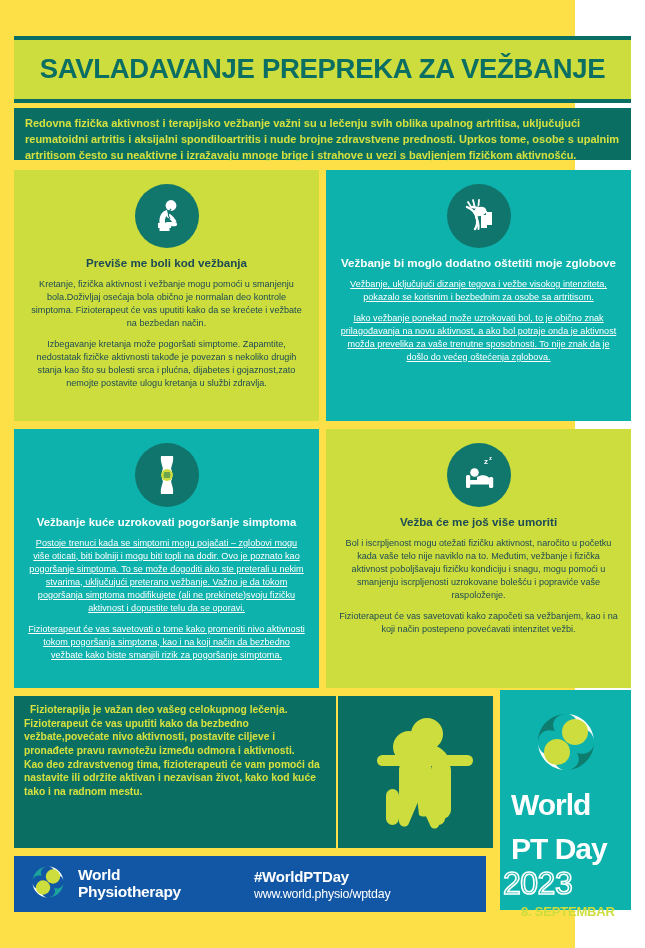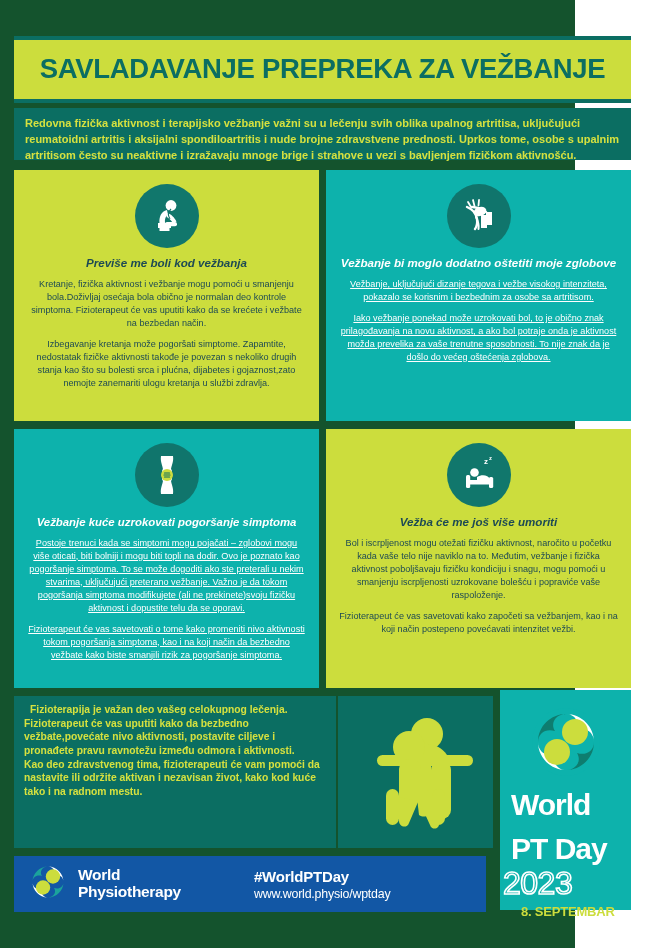--- a/index.html
+++ b/index.html
@@ -2,21 +2,21 @@
 <html><head>
 <meta charset="utf-8">
 <style>
   * { box-sizing: border-box; margin: 0; padding: 0; }
   html, body {
     width: 645px; height: 948px;
     background: #ffffff;
     font-family: "Liberation Sans", sans-serif;
     overflow: hidden;
   }
-  .page { position: relative; width: 575px; height: 948px; background: #14532d; }
+  .page { position: relative; width: 575px; height: 948px; background: #fde047; }
 
   
   .header-wrap { position: absolute; left: 14px; top: 36px; width: 617px; }
   .hdr-rule { height: 4px; background: #0B6E62; }
   .hdr-band {
     background: #CCDD3D;
     padding: 13px 0 14px 0;
     text-align: center;
   }
   .hdr-title {
@@ -59,21 +59,20 @@
     background: #11776C;
     margin: 0 auto 8px auto;
     display: flex; align-items: center; justify-content: center;
   }
   .card.teal .icon-circle { background: #10756C; }
 
   .card-title {
     font-size: 11.6px; font-weight: bold;
     text-align: center; line-height: 1.28;
     margin-bottom: 7px;
-    font-style: italic;
   }
   .card.lime .card-title { color: #1D4A54; }
   .card.teal .card-title { color: #ffffff; }
   .card-title.wide { font-size: 11.4px; }
 
   .card-body { font-size: 9.1px; line-height: 1.43; text-align: center; }
   .card.lime .card-body { color: #1D4A54; }
   .card.teal .card-body { color: #ffffff; text-decoration: underline; }
   .card-body p + p { margin-top: 8px; }
 
@@ -169,21 +168,21 @@
           <path d="M20.5 17 C24 18 27.5 21.5 29.5 25.5 L26 27.5 C24 24 21.5 21.5 19.5 21 Z" fill="#fff"></path>
           <rect x="11" y="27" width="13" height="5" fill="#fff"></rect>
           <rect x="12.5" y="31" width="10" height="4" fill="#fff"></rect>
           <rect x="18" y="26" width="12" height="4.2" rx="2" fill="#fff"></rect>
           <path d="M24 13 C21 16 21 20 23 23" stroke="#11776C" stroke-width="1.1" fill="none"></path>
         </svg>
       </div>
       <div class="card-title">Previše me boli kod vežbanja</div>
       <div class="card-body">
         <p>Kretanje, fizička aktivnost i vežbanje mogu pomoći u smanjenju bola.Doživljaj osećaja bola obično je normalan deo kontrole simptoma. Fizioterapeut će vas uputiti kako da se krećete i vežbate na bezbedan način.</p>
-        <p>Izbegavanje kretanja može pogoršati simptome. Zapamtite, nedostatak fizičke aktivnosti takođe je povezan s nekoliko drugih stanja kao što su bolesti srca i plućna, dijabetes i gojaznost,zato nemojte zanemariti ulogu kretanja u službi zdravlja.</p>
+        <p>Izbegavanje kretanja može pogoršati simptome. Zapamtite, nedostatak fizičke aktivnosti takođe je povezan s nekoliko drugih stanja kao što su bolesti srca i plućna, dijabetes i gojaznost,zato nemojte postavite ulogu kretanja u službi zdravlja.</p>
       </div>
     </div>
 
     <div class="card teal">
       <div class="icon-circle">
         <svg width="42" height="42" viewBox="0 0 42 42">
           <g stroke="#fff" stroke-width="1.8" fill="none" stroke-linecap="round">
             <path d="M10 7 L13 12"></path>
               <path d="M15 5 L16.5 11"></path>
               <path d="M21 5 L20.5 10.5"></path>

